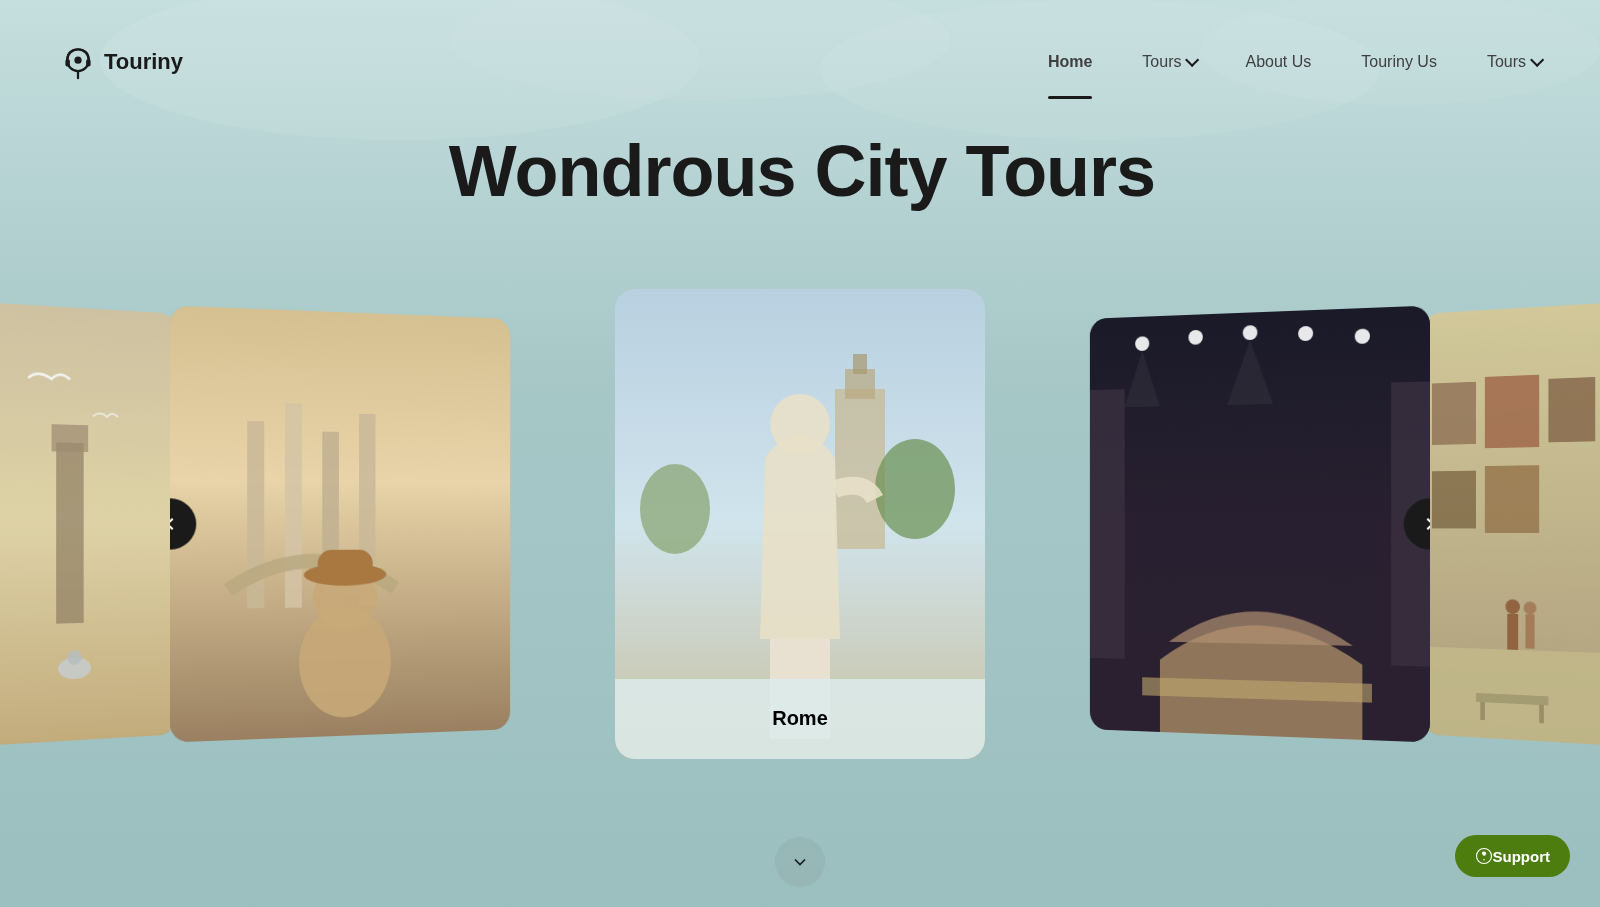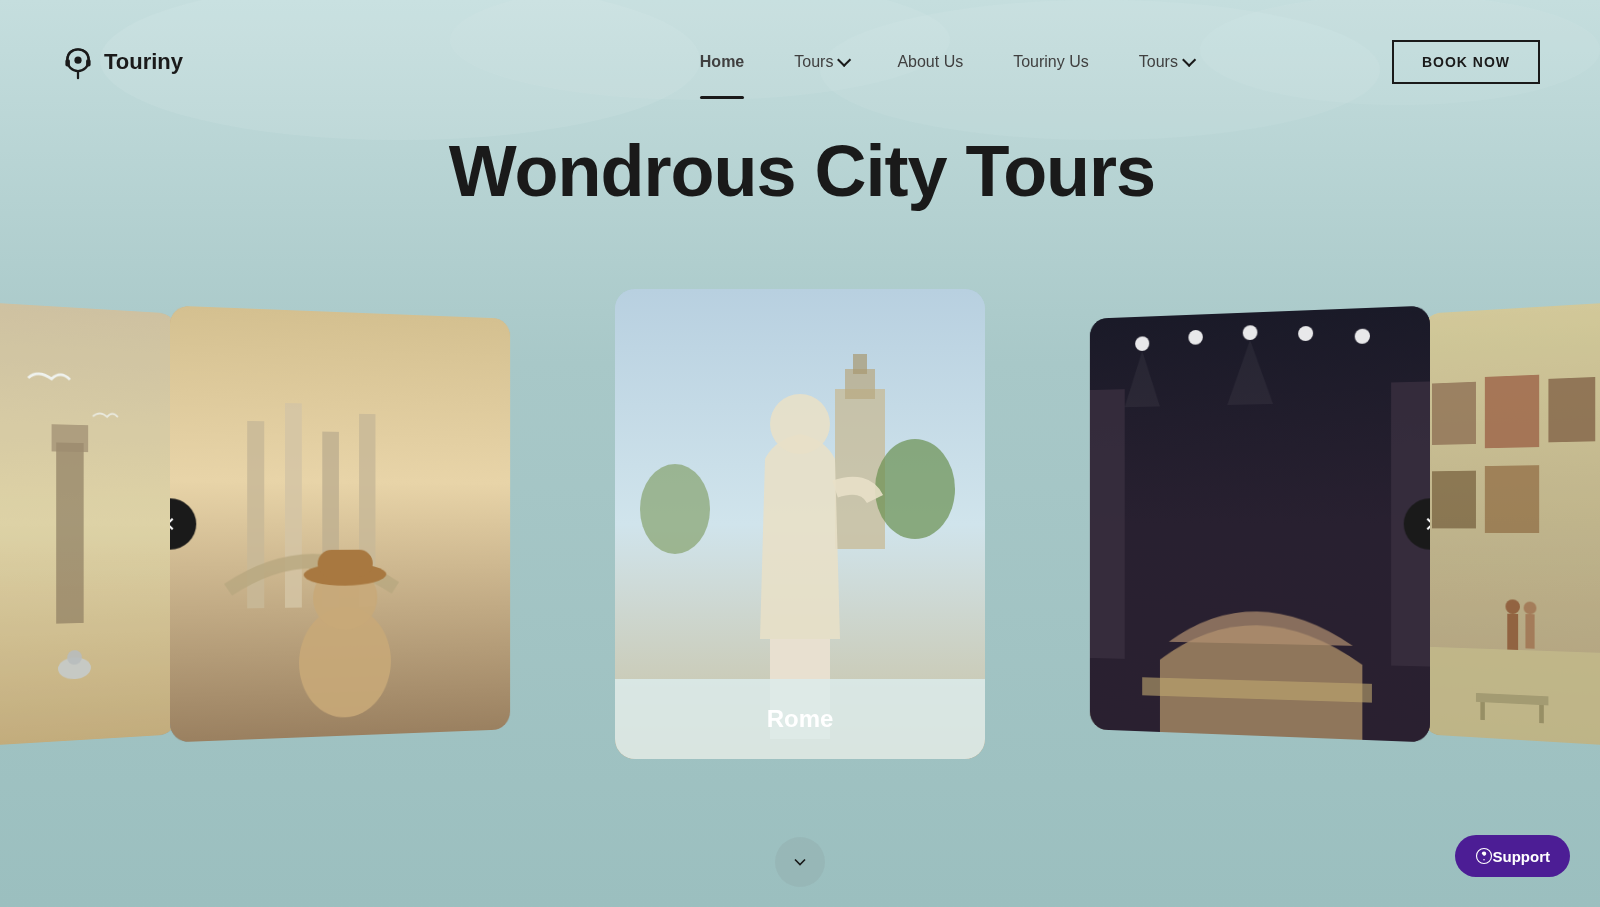--- a/index.html
+++ b/index.html
@@ -208,23 +208,23 @@
     .card-label-overlay {
       position: absolute;
       bottom: 0; left: 0; right: 0;
       height: 80px;
       background: rgba(220, 235, 235, 0.85);
       display: flex;
       align-items: center;
       justify-content: center;
     }
     .card-label {
-      font-size: 24px;
+      font-size: 20px;
       font-weight: 600;
-      color: #ffffff;
+      color: #000000;
     }
 
     
     .nav-arrow {
       position: absolute;
       top: 50%;
       transform: translateY(-50%);
       width: 54px;
       height: 54px;
       border-radius: 50%;
@@ -254,21 +254,21 @@
       justify-content: center;
       z-index: 10;
     }
     .scroll-indicator svg { width: 20px; height: 20px; stroke: #1a1a1a; fill: none; stroke-width: 2; }
 
     
     .support-btn {
       position: absolute;
       bottom: 30px;
       right: 30px;
-      background: #4c1d95;
+      background: #4d7c0f;
       color: #fff;
       padding: 12px 20px;
       border-radius: 30px;
       font-size: 15px;
       font-weight: 600;
       display: flex;
       align-items: center;
       cursor: pointer;
       z-index: 20;
       border: none;
@@ -347,21 +347,20 @@
       <a href="#">Touriny Us</a>
     </li>
     <li>
       <a href="#">
         <span>Tours</span>
         <span class="chevron"></span>
       </a>
     </li>
   </ul>
 
-  <button class="nav-book-btn">BOOK NOW</button>
 </nav>
 
 <h1 class="hero-title">Wondrous City Tours</h1>
 
 <div class="carousel-section">
   <div class="carousel-track">
 
     <div class="card card-far-left">
       <div class="card-img-placeholder img-london">
 

